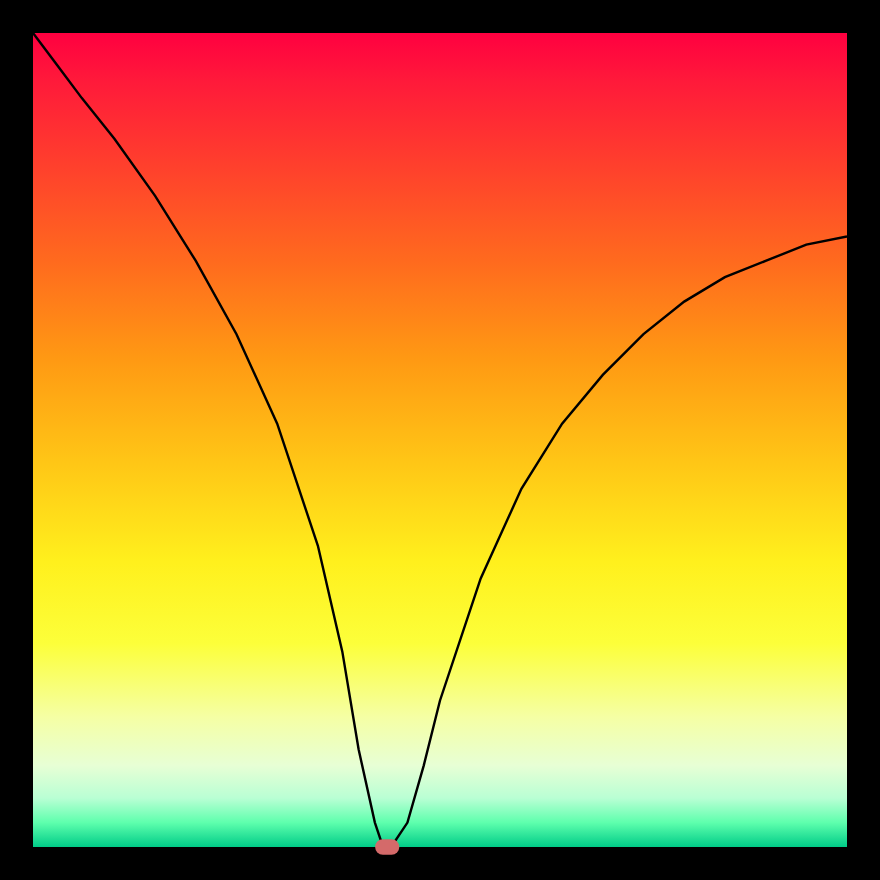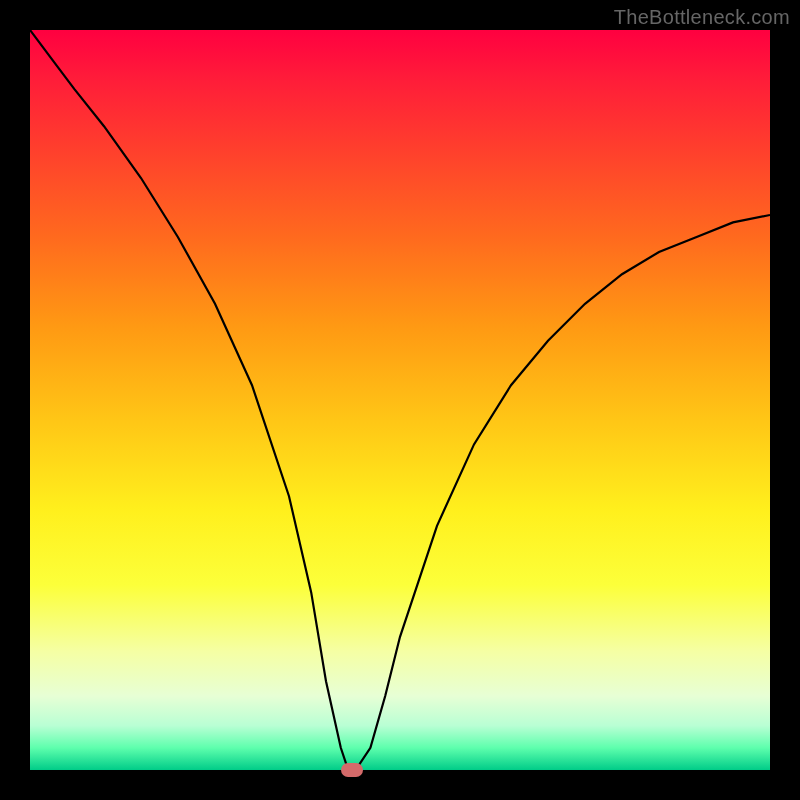--- a/index.html
+++ b/index.html
@@ -26,14 +26,13 @@
 </head>
 <body>
 
 <div class="frame">
   <div class="plot">
     <svg class="curve" viewBox="0 0 740 740" preserveAspectRatio="none">
       <path d="M0.0 0.0 L22.2 29.6 L44.4 59.2 L74.0 96.2 L111.0 148.0 L148.0 207.2 L185.0 273.8 L222.0 355.2 L259.0 466.2 L281.2 562.4 L296.0 651.2 L310.8 717.8 L318.2 740.0 L325.6 740.0 L340.4 717.8 L355.2 666.0 L370.0 606.8 L407.0 495.8 L444.0 414.4 L481.0 355.2 L518.0 310.8 L555.0 273.8 L592.0 244.2 L629.0 222.0 L666.0 207.2 L703.0 192.4 L740.0 185.0" fill="none" stroke="#000" stroke-width="2.2"></path>
     </svg>
     <div class="marker" style="left: 321.9px; top: 740px;"></div>
   </div>
-  <div class="watermark">TheBottleneck.com</div>
 </div>
 
 </body></html>

